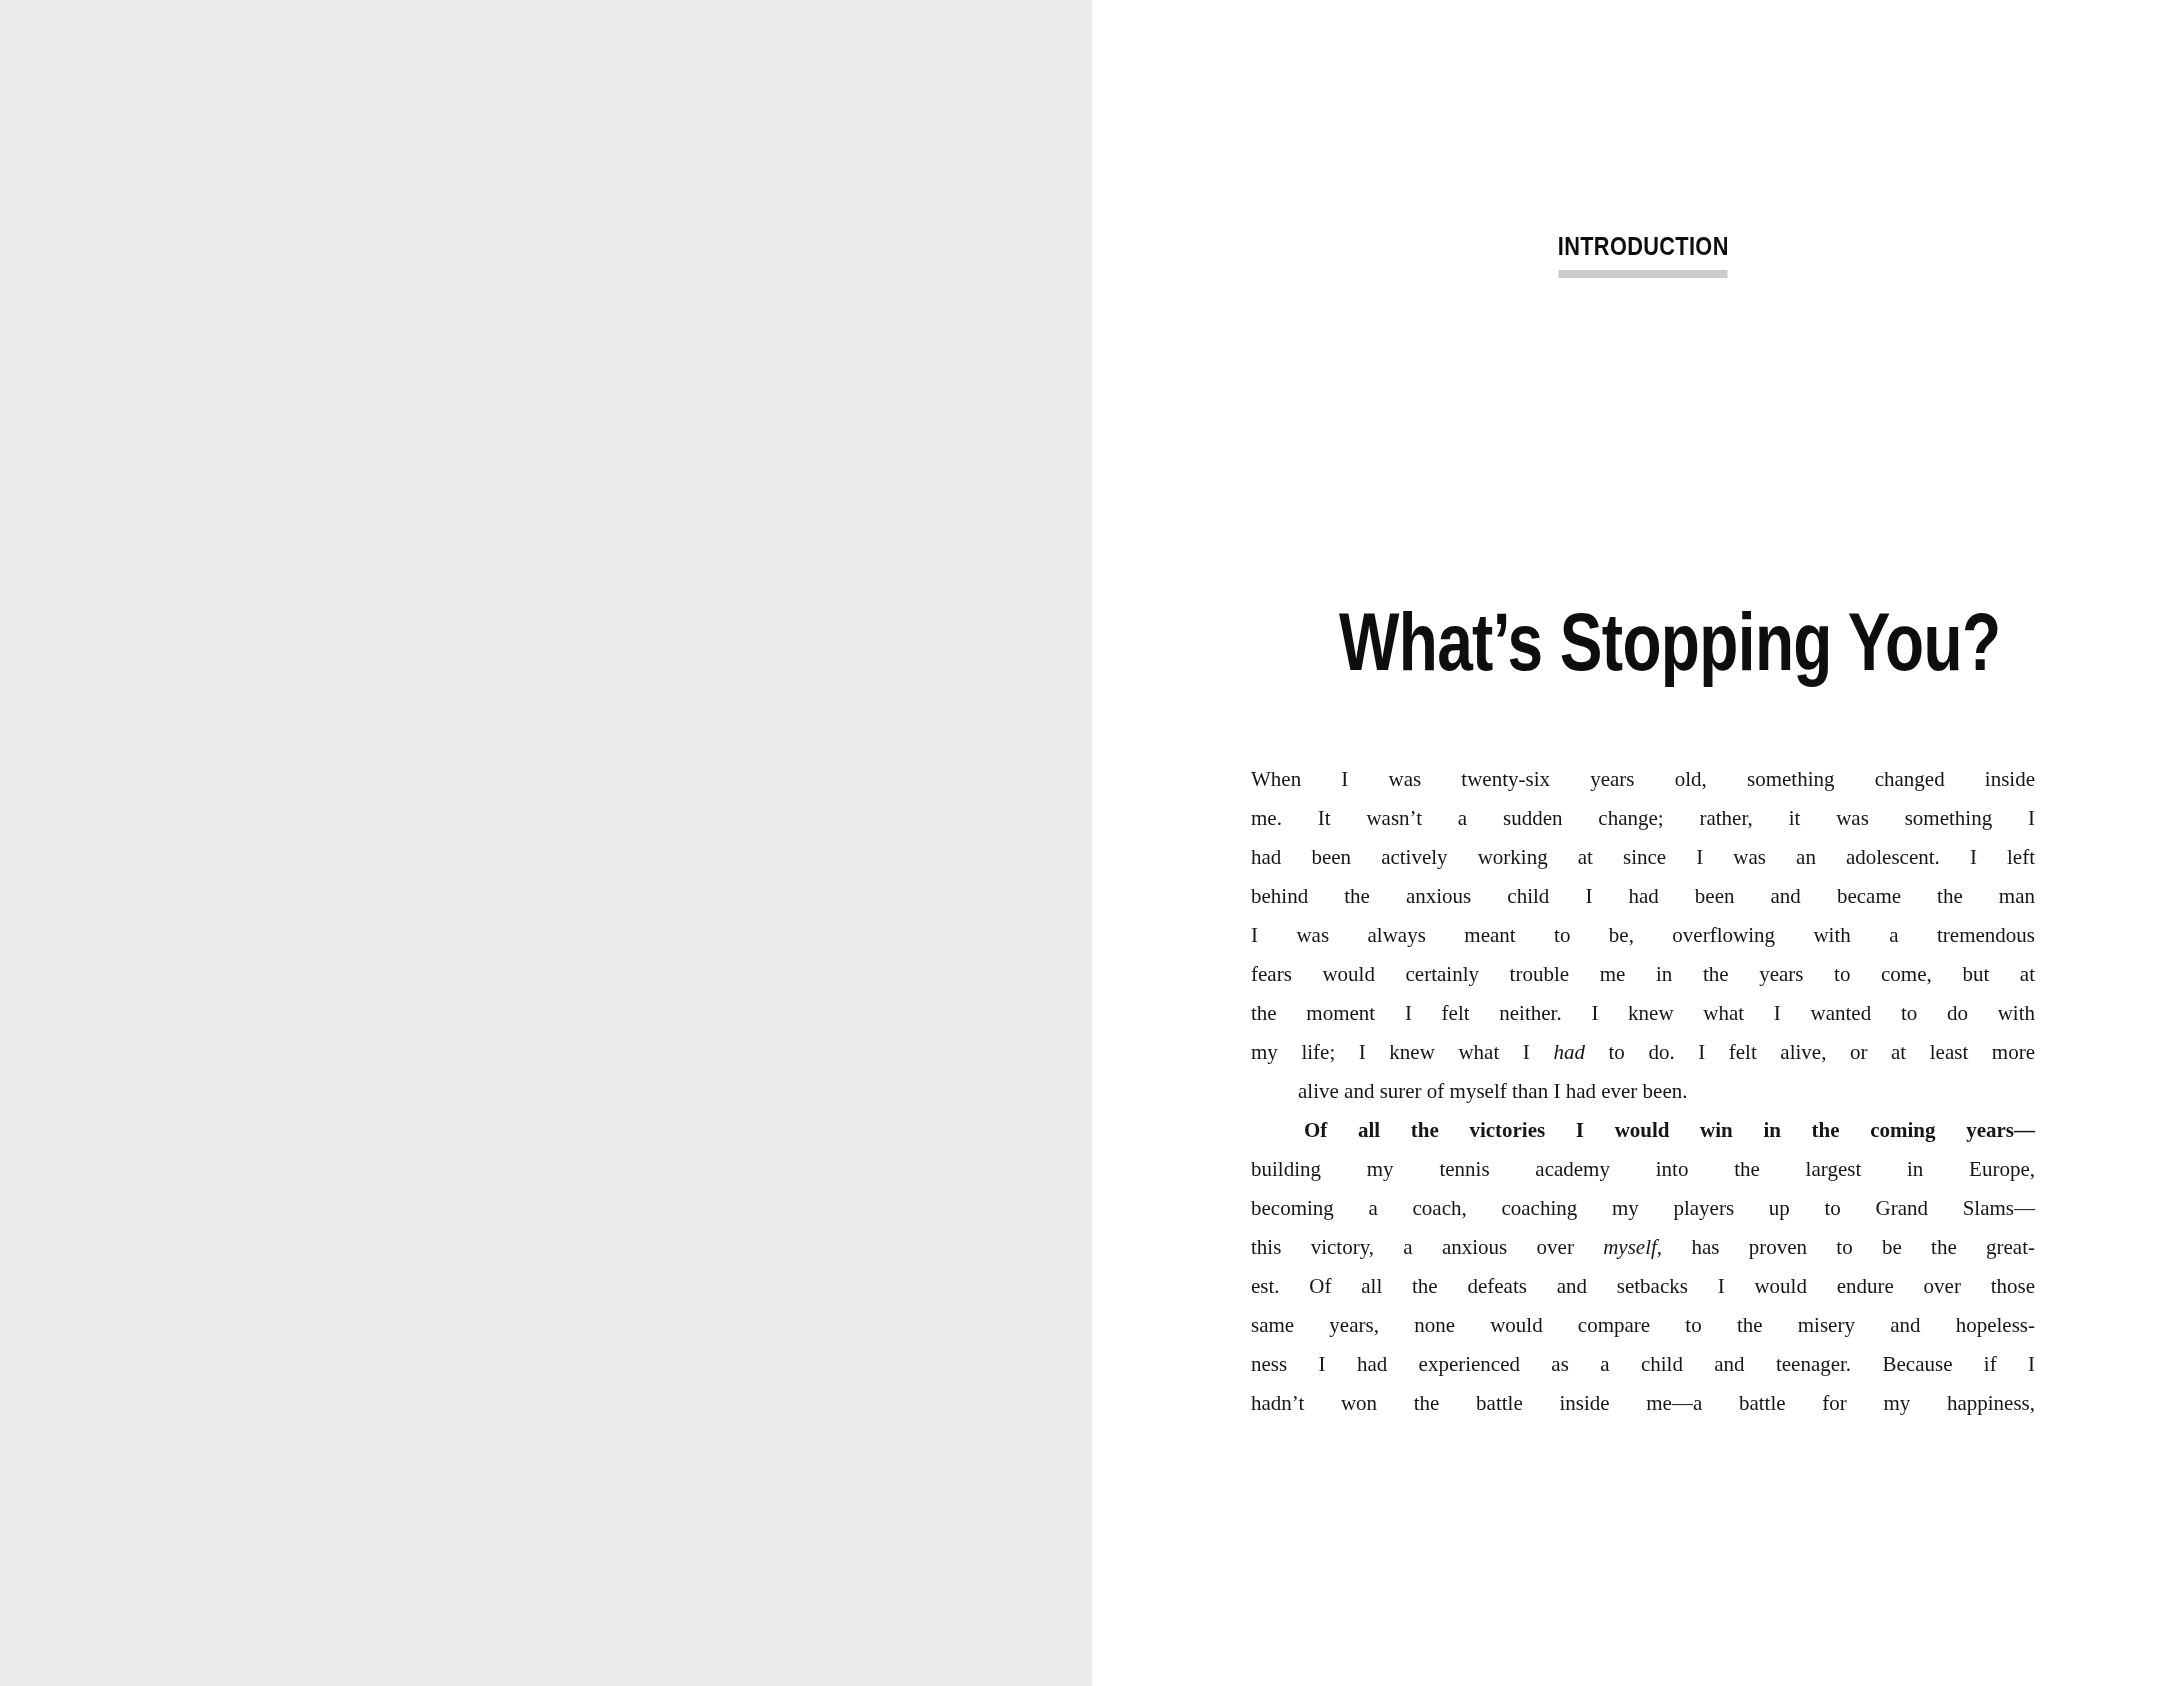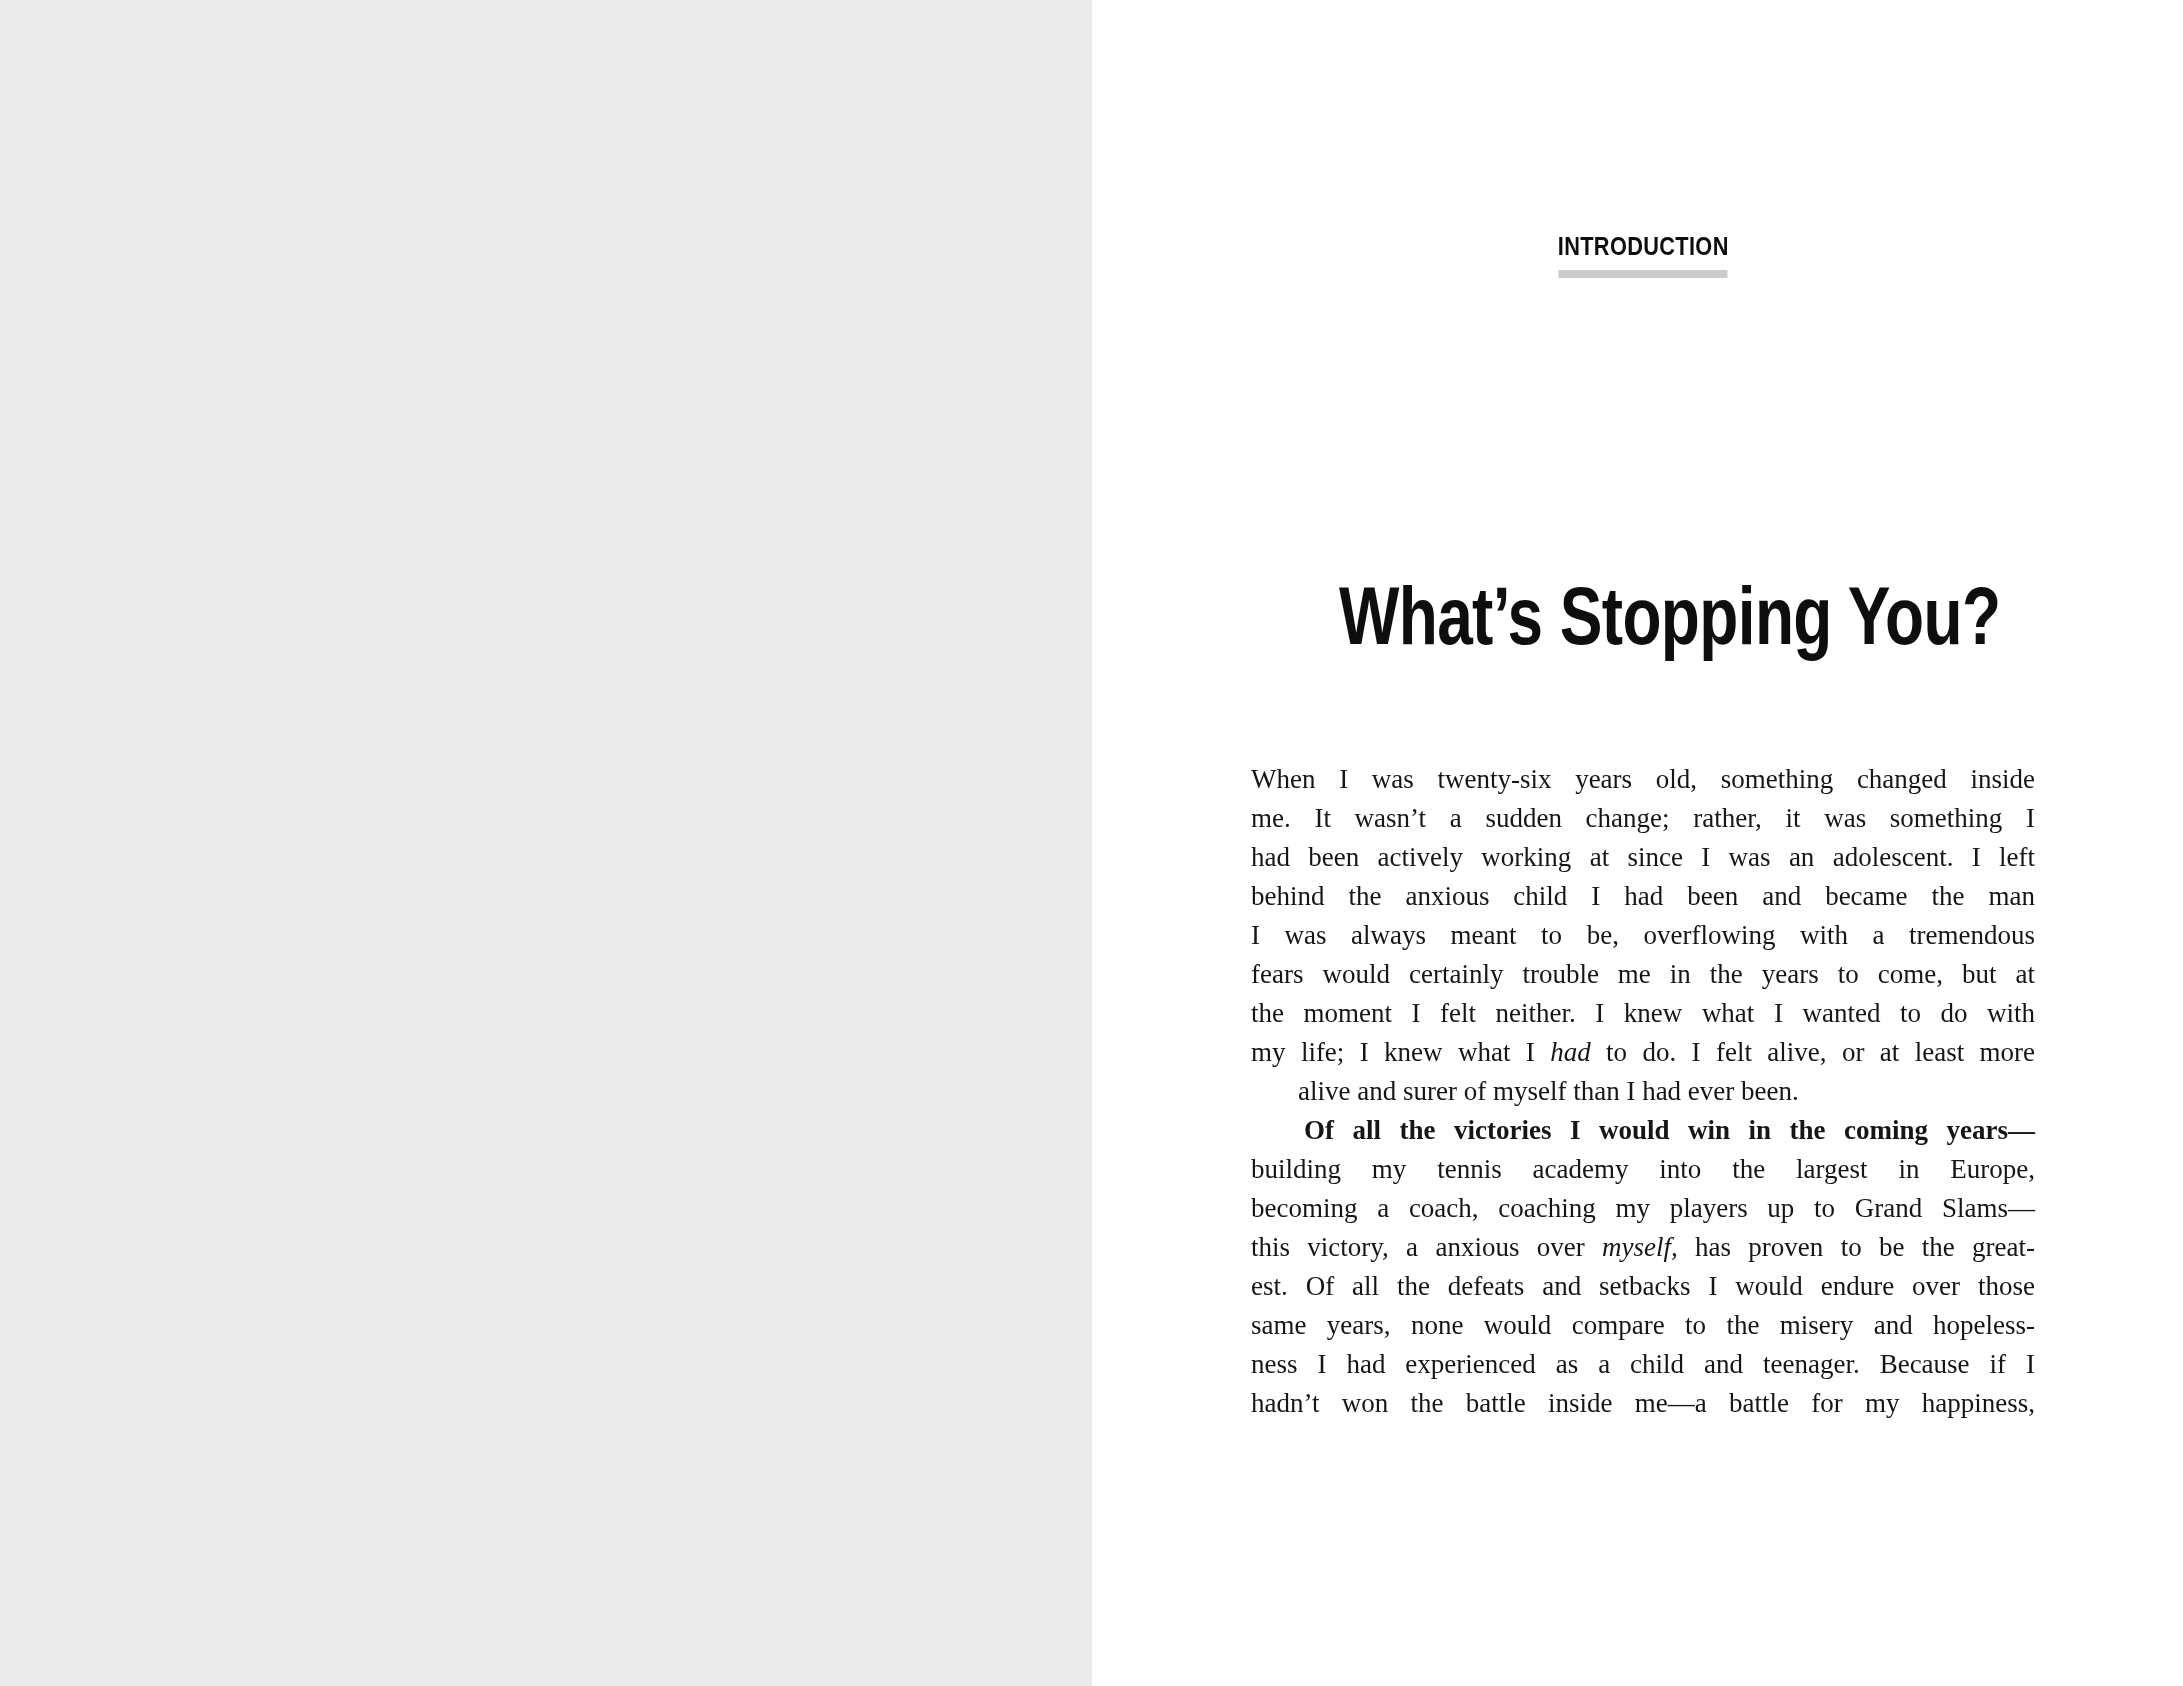--- a/index.html
+++ b/index.html
@@ -45,37 +45,37 @@
     transform-origin:center;
     white-space:nowrap;
   }
   .kicker-rule{
     position:absolute;top:270px;left:50%;
     width:169px;height:7.6px;
     transform:translateX(-50%);
     background:var(--c-rule);
   }
   .title-wrap{
-    position:absolute;top:576px;left:0;width:100%;
+    position:absolute;top:602px;left:0;width:100%;
     text-align:center;line-height:81px;
   }
   .book-title{
     display:inline-block;
     font-family:"Liberation Sans", sans-serif;
     font-weight:bold;
     font-size:81px;
     letter-spacing:-0.8px;
     color:var(--c-heading);
     transform:scaleX(0.79);
     transform-origin:center;
     white-space:nowrap;
   }
   .body-text{
     position:absolute;top:760px;left:0;width:784px;
-    font-size:27px;
+    font-size:21px;
   }
   .line{
     width:784px;
     height:39px;
     line-height:39px;
     text-align:justify;
     text-align-last:justify;
     overflow:visible;
     white-space:normal;
   }

